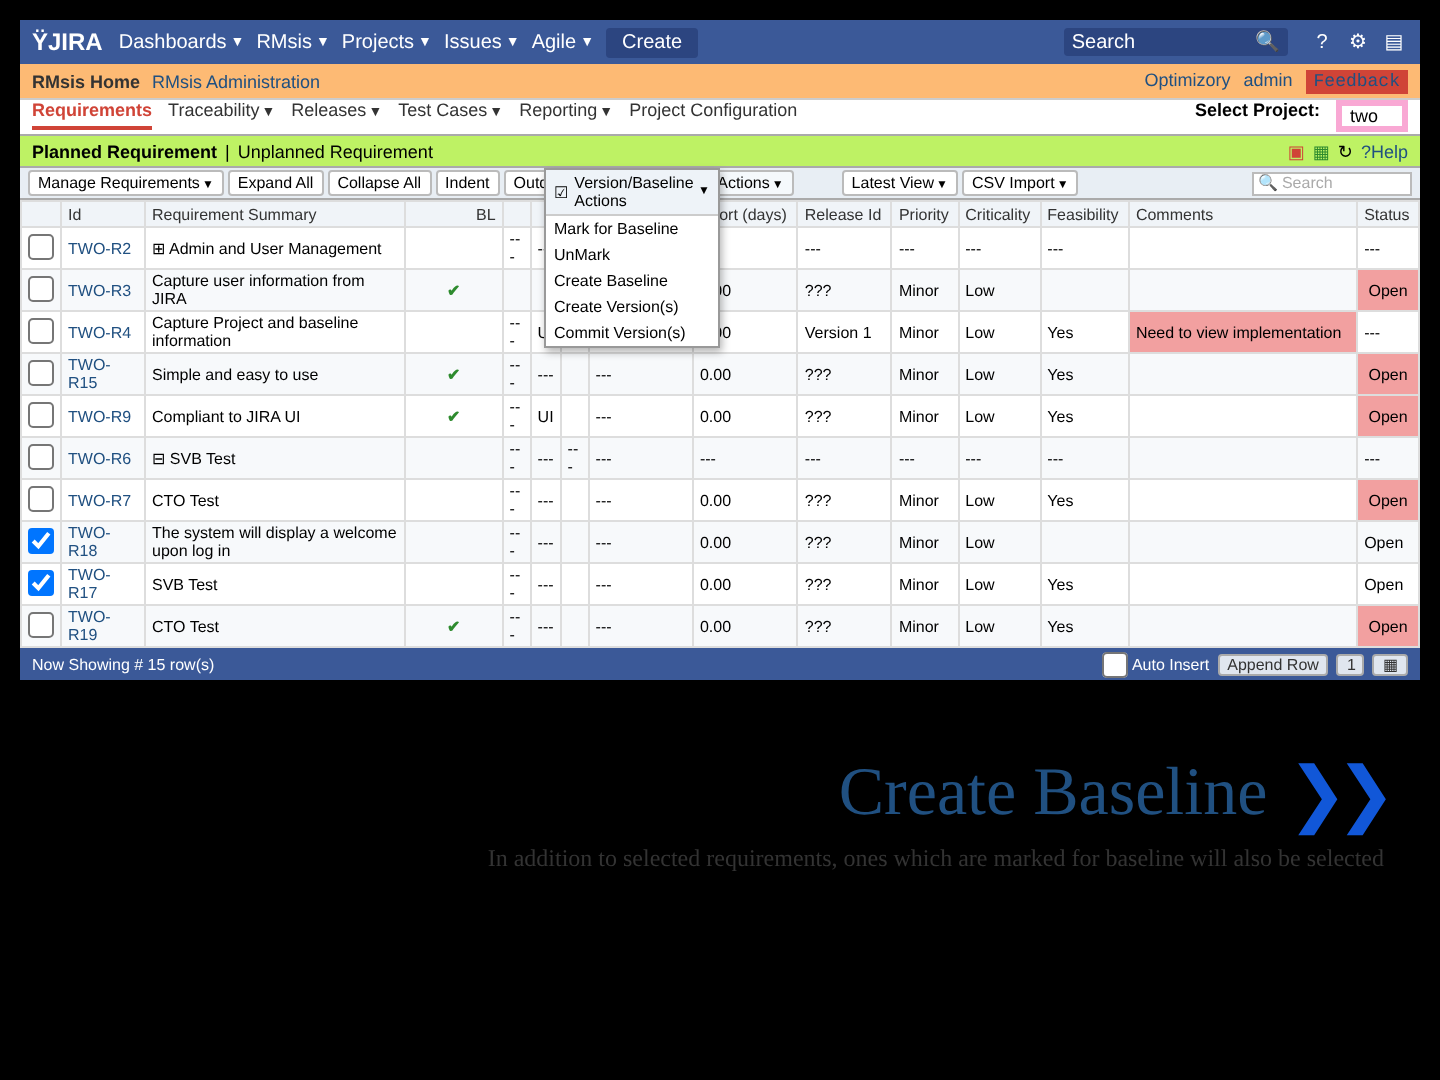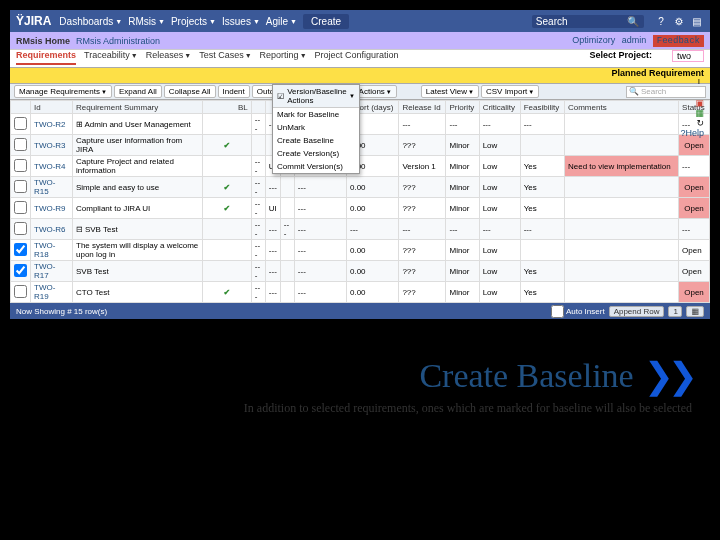--- a/index.html
+++ b/index.html
@@ -7,34 +7,34 @@
   .app { background: #fff; width: 700px; margin: 10px auto 0; }
   .topbar { background: #3b5998; color: #fff; height: 22px; display: flex; align-items: center; padding: 0 6px; font-size: 10px; }
   .topbar .logo { font-weight: bold; font-size: 12px; margin-right: 8px; }
   .topbar .nav-item { margin-right: 6px; cursor: pointer; display: flex; align-items: center; }
   .topbar .nav-item .caret { margin-left: 2px; font-size: 7px; }
   .topbar .create { background: #2c4580; padding: 2px 8px; border-radius: 2px; }
   .topbar .spacer { flex: 1; }
   .topbar .search-box { background: #2c4580; border-radius: 2px; padding: 1px 4px; margin-right: 6px; display: flex; align-items: center; }
   .topbar .search-box input { background: transparent; border: none; color: #ccc; width: 60px; font-size: 9px; }
   .topbar .top-icon { width: 14px; height: 14px; margin-left: 4px; cursor: pointer; display: inline-flex; align-items: center; justify-content: center; }
-  .subbar { background: #c4b5fd; border-bottom: 1px solid #ccc; height: 18px; display: flex; align-items: center; padding: 0 6px; font-size: 9px; color: #333; }
+  .subbar { background: #fdba74; border-bottom: 1px solid #ccc; height: 18px; display: flex; align-items: center; padding: 0 6px; font-size: 9px; color: #333; }
   .subbar .home { font-weight: bold; margin-right: 6px; }
   .subbar .admin { color: #205081; }
   .subbar .spacer { flex: 1; }
   .subbar .right-links span { margin-left: 4px; color: #205081; }
   .subbar .feedback { background: #d04437; color: #fff; padding: 1px 4px; font-family: Liberation Mono, monospace; }
   .tabbar { background: #fff; border-bottom: 1px solid #aaa; height: 18px; display: flex; align-items: flex-start; padding: 0 6px; font-size: 9px; }
   .tabbar .tab { margin-right: 8px; cursor: pointer; color: #333; }
   .tabbar .tab.active { color: #d04437; font-weight: bold; border-bottom: 2px solid #d04437; padding-bottom: 3px; }
   .tabbar .tab .caret { font-size: 7px; margin-left: 1px; }
   .tabbar .spacer { flex: 1; }
   .tabbar .select-proj { font-weight: bold; }
-  .tabbar .proj-sel { border: 1px solid #f9a8d4; padding: 0 12px 0 4px; margin-left: 20px; }
-  .reqbar { background: #fde047; height: 16px; display: flex; align-items: flex-end; padding: 0 6px; font-size: 9px; border-bottom: 1px solid #aaa; flex-direction: column; }
+  .tabbar .proj-sel { border: 3px solid #f9a8d4; padding: 0 12px 0 4px; margin-left: 8px; }
+  .reqbar { background: #bef264; height: 16px; display: flex; align-items: center; padding: 0 6px; font-size: 9px; border-bottom: 1px solid #aaa; }
   .reqbar .rtitle { font-weight: bold; }
   .reqbar .spacer { flex: 1; }
   .reqbar .ricon { margin-left: 4px; cursor: pointer; }
   .toolbar { background: #e8eef4; height: 16px; display: flex; align-items: center; padding: 0 4px; font-size: 8px; border-bottom: 1px solid #aaa; position: relative; }
   .toolbar .tbtn { background: #fff; border: 1px solid #bbb; padding: 1px 4px; margin-right: 2px; cursor: pointer; border-radius: 2px; }
   .toolbar .tbtn .caret { font-size: 6px; margin-left: 1px; }
   .toolbar .tbtn.ver { background: #f5f9fc; }
   .toolbar .spacer { flex: 1; }
   .toolbar .searchbox { border: 1px solid #bbb; background: #fff; width: 80px; height: 12px; display: flex; align-items: center; padding: 0 2px; }
   .dropdown { position: absolute; left: 262px; top: 0; background: #fff; border: 1px solid #999; box-shadow: 1px 2px 4px rgba(0,0,0,0.3); z-index: 10; width: 88px; }
@@ -212,21 +212,21 @@
           <td>???</td>
           <td>Minor</td>
           <td>Low</td>
           <td></td>
           <td></td>
           <td class="status-open">Open</td>
         </tr>
         <tr>
           <td class="center"><input type="checkbox" style=""></td>
           <td class="link"><span class="link">TWO-R4</span></td>
-          <td>Capture Project and related information</td>
+          <td>Capture Project and baseline information</td>
           <td class="center"></td>
           <td>---</td>
           <td>UI</td>
           <td></td>
           <td>---</td>
           <td>0.00</td>
           <td>Version 1</td>
           <td>Minor</td>
           <td>Low</td>
           <td>Yes</td>
@@ -276,20 +276,37 @@
           <td>---</td>
           <td>---</td>
           <td>---</td>
           <td>---</td>
           <td>---</td>
           <td>---</td>
           <td>---</td>
           <td>---</td>
           <td></td>
           <td>---</td>
+        </tr>
+        <tr>
+          <td class="center"><input type="checkbox" style=""></td>
+          <td class="link"><span class="link">TWO-R7</span></td>
+          <td>CTO Test</td>
+          <td class="center"></td>
+          <td>---</td>
+          <td>---</td>
+          <td></td>
+          <td>---</td>
+          <td>0.00</td>
+          <td>???</td>
+          <td>Minor</td>
+          <td>Low</td>
+          <td>Yes</td>
+          <td></td>
+          <td class="status-open">Open</td>
         </tr>
         <tr>
           <td class="center"><input type="checkbox" checked="" style=""></td>
           <td class="link"><span class="link">TWO-R18</span></td>
           <td>The system will display a welcome upon log in</td>
           <td class="center"></td>
           <td>---</td>
           <td>---</td>
           <td></td>
           <td>---</td>

